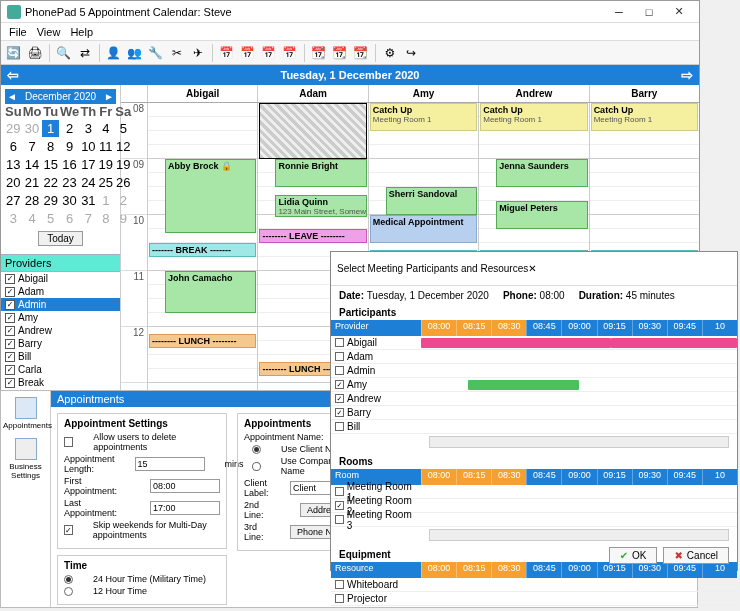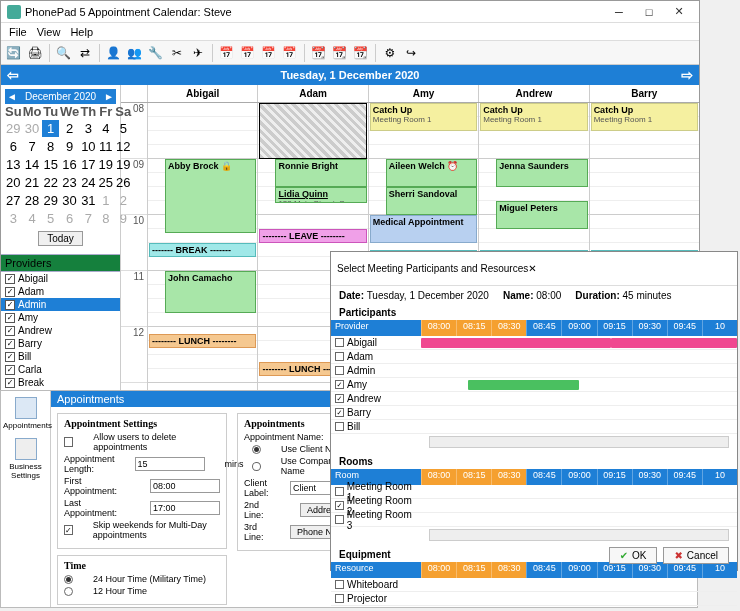--- a/index.html
+++ b/index.html
@@ -29,21 +29,21 @@
 .cal-header { background: #1e7fd6; color: #fff; text-align: center; padding: 2px; font-size: 10px; display: flex; justify-content: space-between; }
 .cal-header span { cursor: pointer; }
 .cal-grid { display: grid; grid-template-columns: repeat(7, 1fr); font-size: 13px; gap: 1px; text-align: center; }
 .cal-grid .dow { color: #555; font-weight: bold; }
 .cal-grid .day { padding: 1px; cursor: pointer; }
 .cal-grid .day.other { color: #aaa; }
 .cal-grid .day.today { background: #1e7fd6; color: #fff; }
 .today-btn { display: block; margin: 4px auto; padding: 1px 8px; font-size: 10px; cursor: pointer; border: 1px solid #999; background: #f0f0f0; }
 
 .providers { flex: 1; overflow: auto; }
-.providers .hdr { background: #15803d; padding: 2px 4px; font-size: 11px; border-top: 1px solid #aac; border-bottom: 1px solid #aac; }
+.providers .hdr { background: #5eead4; padding: 2px 4px; font-size: 11px; border-top: 1px solid #aac; border-bottom: 1px solid #aac; }
 .providers .item { padding: 1px 4px; display: flex; align-items: center; gap: 3px; font-size: 10px; cursor: pointer; }
 .providers .item.selected { background: #1e7fd6; color: #fff; }
 .providers .chk { width: 10px; height: 10px; border: 1px solid #555; display: inline-flex; align-items: center; justify-content: center; font-size: 8px; background: #fff; color: #000; }
 
 .sched { flex: 1; overflow: hidden; display: flex; flex-direction: column; }
 .sched-header { display: flex; height: 18px; border-bottom: 1px solid #aaa; }
 .sched-header .timecol { width: 26px; }
 .sched-header .col { flex: 1; text-align: center; font-size: 10px; font-weight: bold; border-left: 1px solid #ccc; display: flex; align-items: center; justify-content: center; }
 .sched-body { flex: 1; overflow: hidden; display: flex; }
 .timecol { width: 26px; }
@@ -88,21 +88,21 @@
 
 .settings { position: absolute; left: 0; top: 390px; width: 698px; height: 218px; background: #fff; border: 1px solid #bbb; font-size: 10px; display: flex; }
 .settings-label { position: absolute; left: 2px; top: 395px; font-size: 9px; color: #666; }
 .settings .nav { width: 50px; border-right: 1px solid #ccc; padding: 6px 2px; text-align: center; }
 .settings .nav .navitem { margin-bottom: 8px; cursor: pointer; }
 .settings .nav .navicon { width: 22px; height: 22px; margin: 0 auto 2px; background: #dce8f5; border: 1px solid #8ac; }
 .settings .content { flex: 1; }
 .settings .content .tabhdr { background: #1e7fd6; color: #fff; padding: 2px 6px; font-size: 11px; }
 .settings .content .cols { display: flex; padding: 6px; gap: 10px; }
 .fieldset { border: 1px solid #ccc; padding: 4px 6px 6px; margin-bottom: 6px; }
-.fieldset .leg { font-size: 10px; font-weight: bold; margin-bottom: 3px; font-family: Liberation Serif, serif; }
+.fieldset .leg { font-size: 10px; font-weight: bold; margin-bottom: 3px; }
 .frow { display: flex; align-items: center; gap: 20px; margin: 2px 0; font-size: 9px; }
 .frow label { width: 90px; }
 .frow input[type=text], .frow select { width: 70px; font-size: 9px; border: 1px solid #999; padding: 0 2px; height: 14px; }
 .colorbox { width: 50px; height: 12px; border: 1px solid #999; display: flex; align-items: center; padding: 0 2px; font-size: 9px; gap: 2px; }
 .colorbox .sw { width: 10px; height: 8px; }
 .mini-chk { width: 10px; height: 10px; border: 1px solid #666; display: inline-flex; align-items: center; justify-content: center; font-size: 8px; }
 .radio { width: 9px; height: 9px; border-radius: 50%; border: 1px solid #666; display: inline-flex; align-items: center; justify-content: center; }
 .radio.on::after { content: ''; width: 5px; height: 5px; border-radius: 50%; background: #333; }
 </style>
 </head>
@@ -334,21 +334,21 @@
               <div class="slot"></div>
               <div class="slot"></div>
               <div class="slot"></div>
               <div class="slot hr"></div>
               <div class="slot"></div>
               <div class="slot"></div>
               <div class="slot"></div>
               <div class="slot hr"></div>
               <div class="appt hatched" style="top: 0px; height: 56px;"><b></b></div>
               <div class="appt green" style="top: 56px; height: 28px;"><b>Ronnie Bright</b></div>
-              <div class="appt green" style="top: 84px; height: 16px; text-decoration: underline;"><b>Lidia Quinn</b><div class="sub">123 Main Street, Somewhere</div></div>
+              <div class="appt green" style="top: 92px; height: 22px;"><b>Lidia Quinn</b><div class="sub">123 Main Street, Somewhere</div></div>
               <div class="appt magenta" style="top: 126px; height: 14px;"><b>-------- LEAVE --------</b></div>
               <div class="appt orange" style="top: 259px; height: 14px;"><b>-------- LUNCH --------</b></div>
             </div>
             <div class="provider-col">
               <div class="slot"></div>
               <div class="slot"></div>
               <div class="slot"></div>
               <div class="slot hr"></div>
               <div class="slot"></div>
               <div class="slot"></div>
@@ -360,21 +360,20 @@
               <div class="slot hr"></div>
               <div class="slot"></div>
               <div class="slot"></div>
               <div class="slot"></div>
               <div class="slot hr"></div>
               <div class="slot"></div>
               <div class="slot"></div>
               <div class="slot"></div>
               <div class="slot hr"></div>
               <div class="appt yellow" style="top: 0px; height: 28px;"><b>Catch Up</b><div class="sub">Meeting Room 1</div></div>
-              <div class="appt green" style="top: 56px; height: 28px;"><b>Aileen Welch</b> <span>⏰</span></div>
               <div class="appt green" style="top: 84px; height: 28px;"><b>Sherri Sandoval</b></div>
               <div class="appt blue" style="top: 112px; height: 28px;"><b>Medical Appointment</b></div>
               <div class="appt cyan" style="top: 147px; height: 14px;"><b>------- BREAK -------</b></div>
             </div>
             <div class="provider-col">
               <div class="slot"></div>
               <div class="slot"></div>
               <div class="slot"></div>
               <div class="slot hr"></div>
               <div class="slot"></div>
@@ -428,21 +427,21 @@
   </div>
 </div>
 
 <div class="dialog participants">
   <div class="hdr">
       <span>Select Meeting Participants and Resources</span>
       <span style="cursor:pointer">✕</span>
     </div>
   <div class="info">
     <span><b>Date:</b> <span>Tuesday, 1 December 2020</span></span>
-    <span><b>Name:</b> <span>08:00</span></span>
+    <span><b>Phone:</b> <span>08:00</span></span>
     <span><b>Duration:</b> <span>45 minutes</span></span>
   </div>
   <div class="section-title">Participants</div>
   <div class="timeline-hdr" id="tlh-p">
       <div class="lbl">Provider</div>
       <div class="tcell or">08:00</div>
       <div class="tcell or">08:15</div>
       <div class="tcell or">08:30</div>
       <div class="tcell">08:45</div>
       <div class="tcell">09:00</div>

